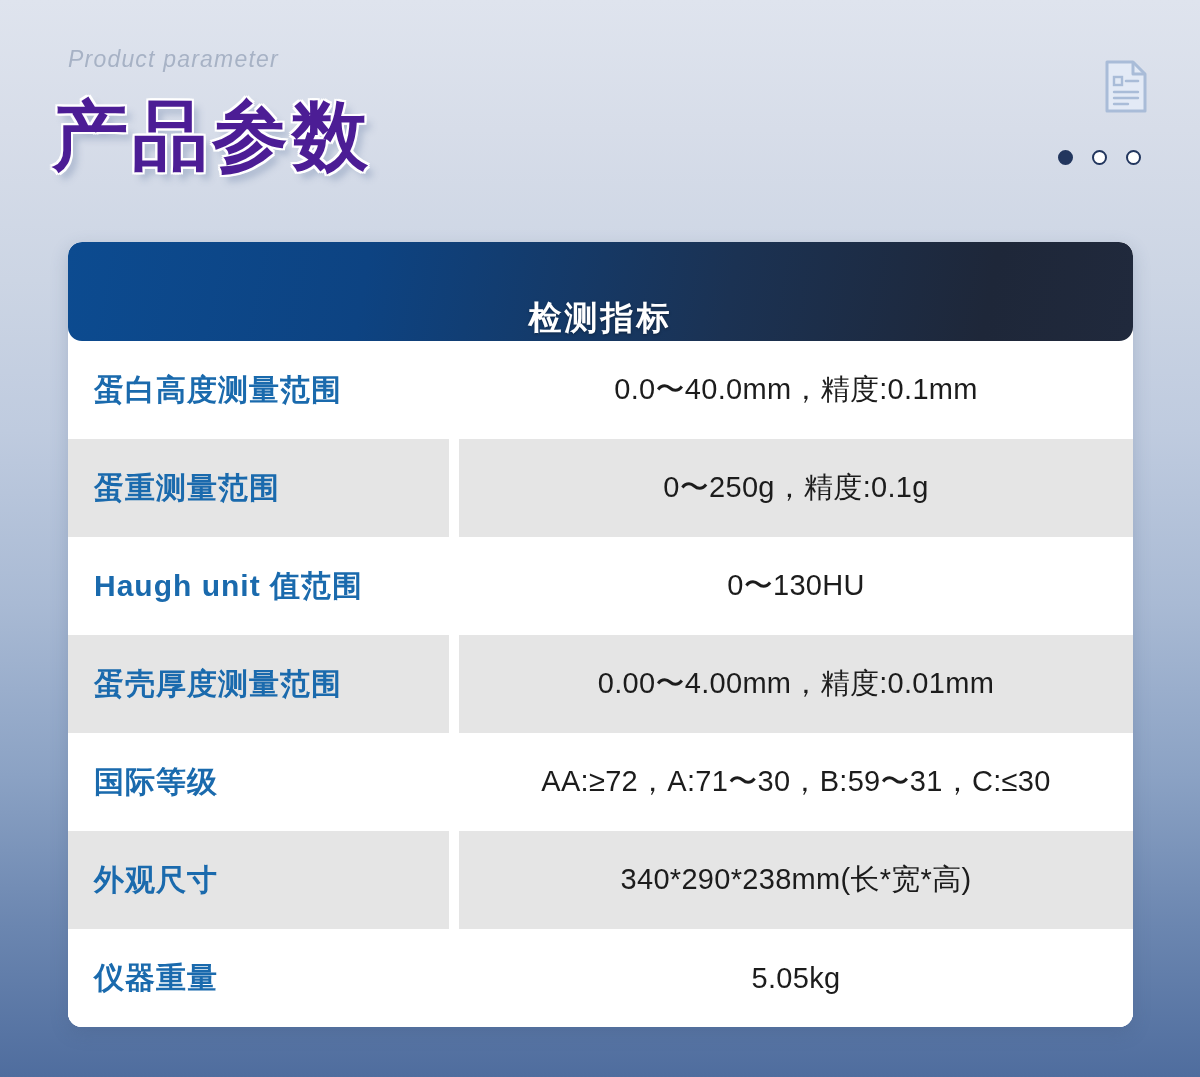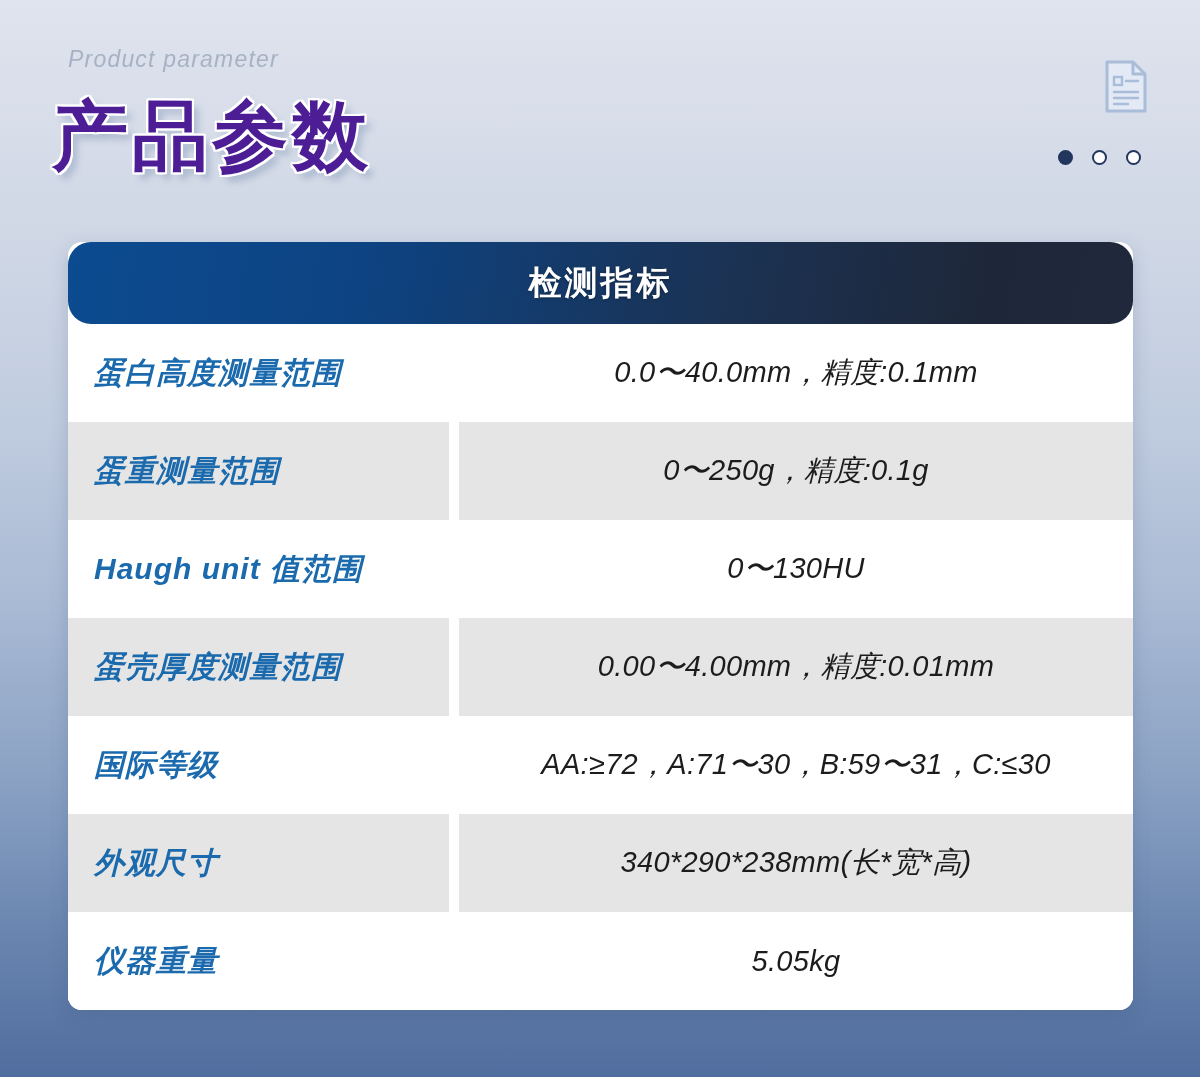--- a/index.html
+++ b/index.html
@@ -94,25 +94,25 @@
     left: 68px;
     top: 242px;
     width: 1065px;
     border-radius: 14px;
     background: #ffffff;
     box-shadow: 0 6px 18px rgba(60,80,120,0.22);
     overflow: hidden;
   }
 
   .table-head {
-    height: 82px;
-    border-radius: 23px;
+    height: 99px;
+    border-radius: 14px;
     background: linear-gradient(100deg, #0c4b90 0%, #0d4382 28%, #1b3253 62%, #1e2739 86%, #20293c 100%);
     display: flex;
-    align-items: center;
+    align-items: flex-end;
     justify-content: center;
     position: relative;
     z-index: 2;
   }
   .table-head-title {
     color: #ffffff;
     font-size: 33px;
     font-weight: 700;
     letter-spacing: 3px;
     text-shadow: 0 1px 3px rgba(0,0,0,0.35);
@@ -123,21 +123,20 @@
   .row {
     display: flex;
     height: 98px;
     align-items: stretch;
   }
   .row .cell-label,
   .row .cell-value {
     display: flex;
     align-items: center;
     background: #ffffff;
-    font-style: italic;
   }
   .row.tinted .cell-label,
   .row.tinted .cell-value {
     background: #e5e5e5;
   }
 
   .cell-label {
     width: 381px;
     flex: 0 0 381px;
     padding-left: 26px;

